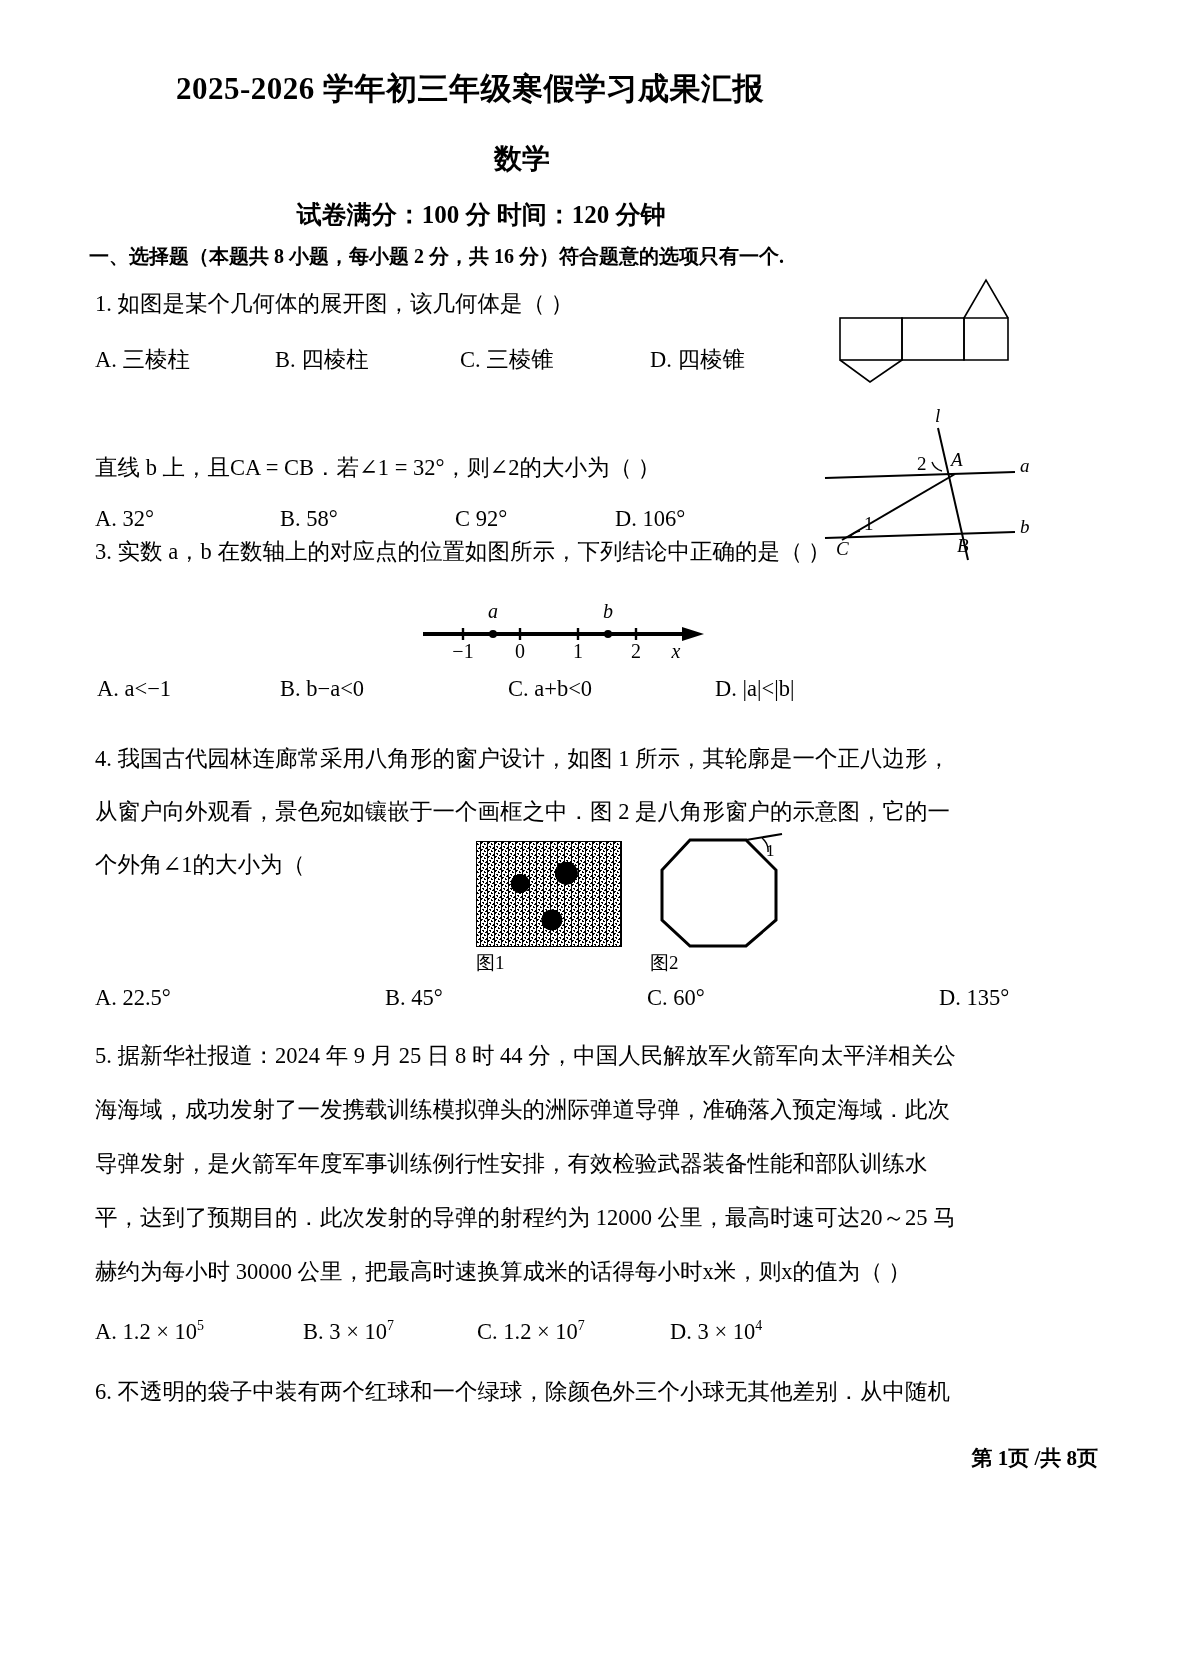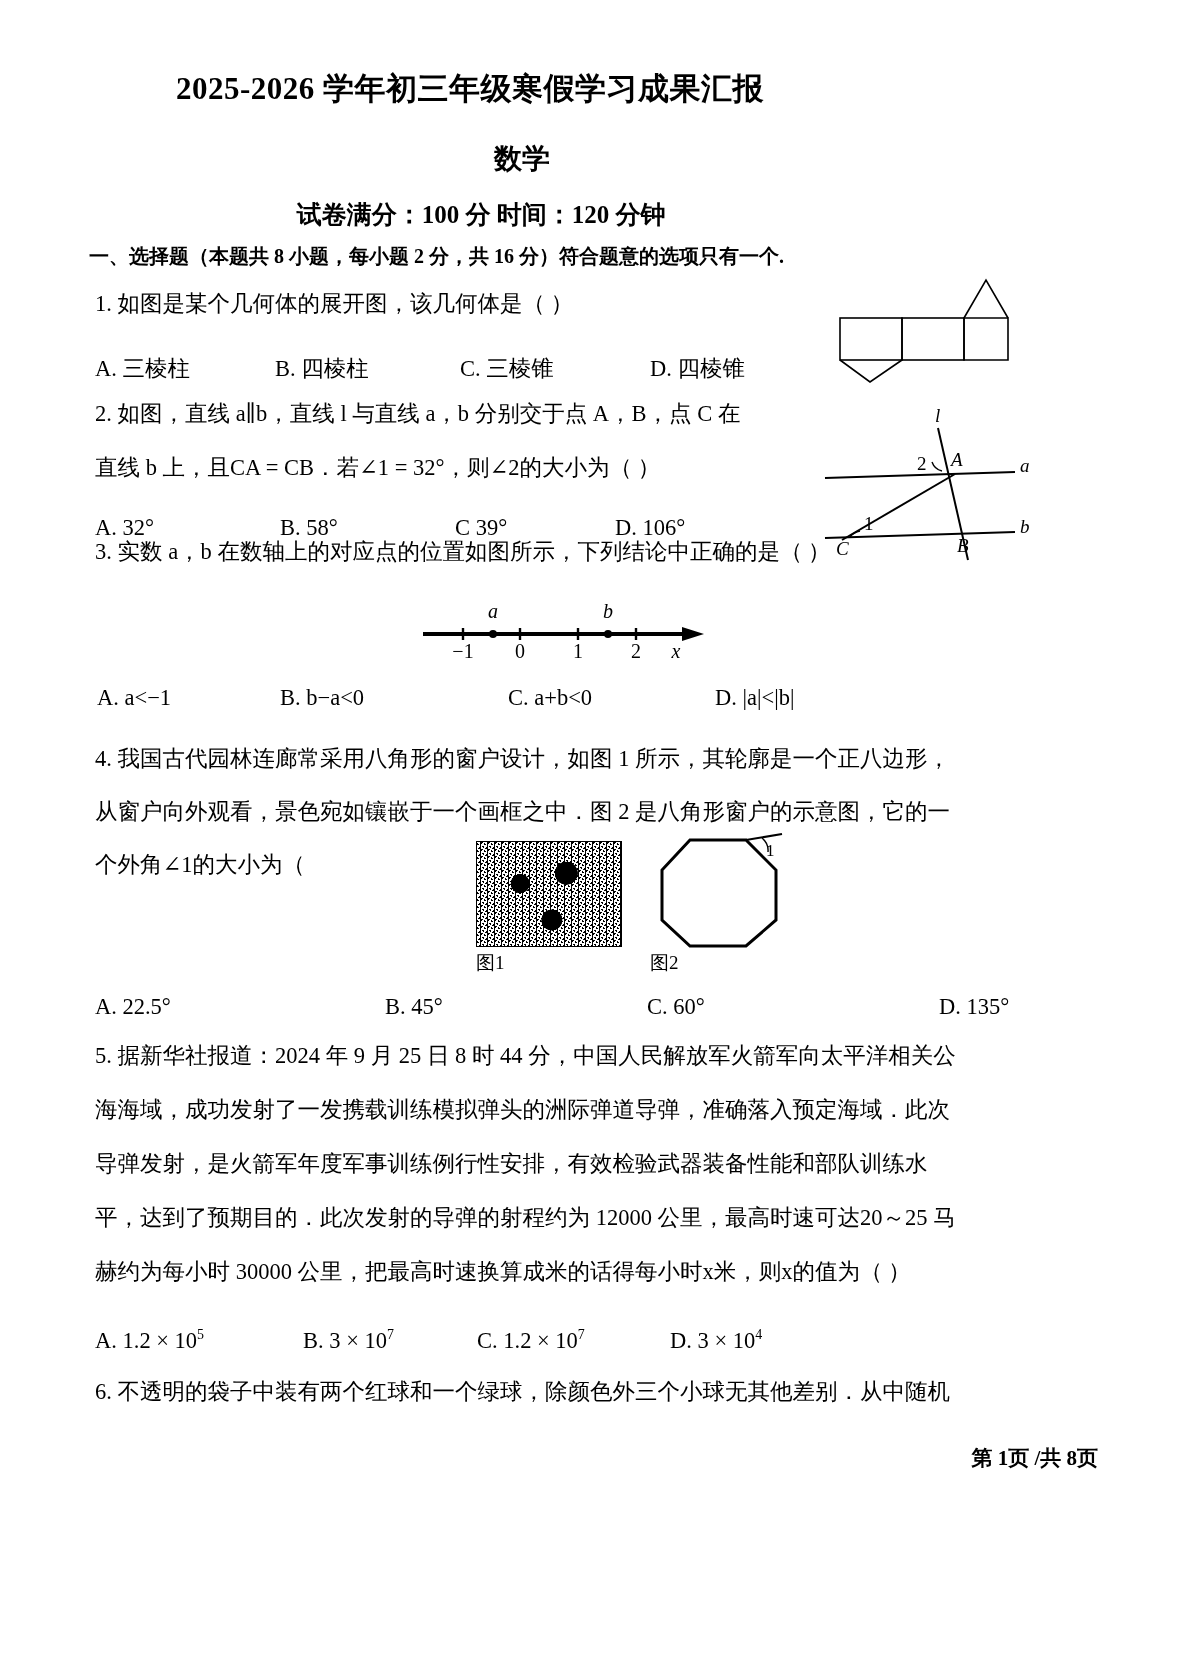--- a/index.html
+++ b/index.html
@@ -64,21 +64,20 @@
   }
   .opt-row {
     position: absolute;
     left: 95px;
     width: 1000px;
     font-size: 22.5px;
   }
   .opt {
     position: absolute;
     white-space: nowrap;
-    margin-top: 9px;
   }
   .sup { vertical-align: super; font-size: 0.62em; }
   
   .fig { position: absolute; }
   .figcap {
     position: absolute;
     font-size: 19px;
     text-align: left;
   }
   .img1 {
@@ -130,27 +129,26 @@
       <g fill="none" stroke="#000" stroke-width="1.6">
         <rect x="10" y="48" width="62" height="42"></rect>
         <rect x="72" y="48" width="62" height="42"></rect>
         <path d="M134 48 L134 90 L178 90 L178 48 Z"></path>
         <path d="M134 48 L156 10 L178 48"></path>
         <path d="M10 90 L40 112 L72 90"></path>
       </g>
     </svg>
   </div>
 
-  <div class="q-line" style="top:398px;">2. 如图，直线 a∥b，直线 l 与直线 a，b 分别交于点 A，B，点 C 在</div>
   <div class="q-line" style="top:452px;">直线 b 上，且CA = CB．若∠1 = 32°，则∠2的大小为（    ）</div>
 
   <div class="opt-row" style="top:506px;">
     <span class="opt" style="left:0px;">A. 32°</span>
     <span class="opt" style="left:185px;">B. 58°</span>
-    <span class="opt" style="left:360px;">C  39°</span>
+    <span class="opt" style="left:360px;">C  92°</span>
     <span class="opt" style="left:520px;">D. 106°</span>
   </div>
 
   <div class="fig" style="left:820px; top:400px;">
     <svg width="220" height="160" viewBox="0 0 220 160">
       <g fill="none" stroke="#000" stroke-width="2">
         <line x1="5" y1="78" x2="195" y2="72"></line>
         <line x1="5" y1="138" x2="195" y2="132"></line>
         <line x1="118" y1="28" x2="148" y2="160"></line>
         <line x1="22" y1="140" x2="135" y2="74"></line>

